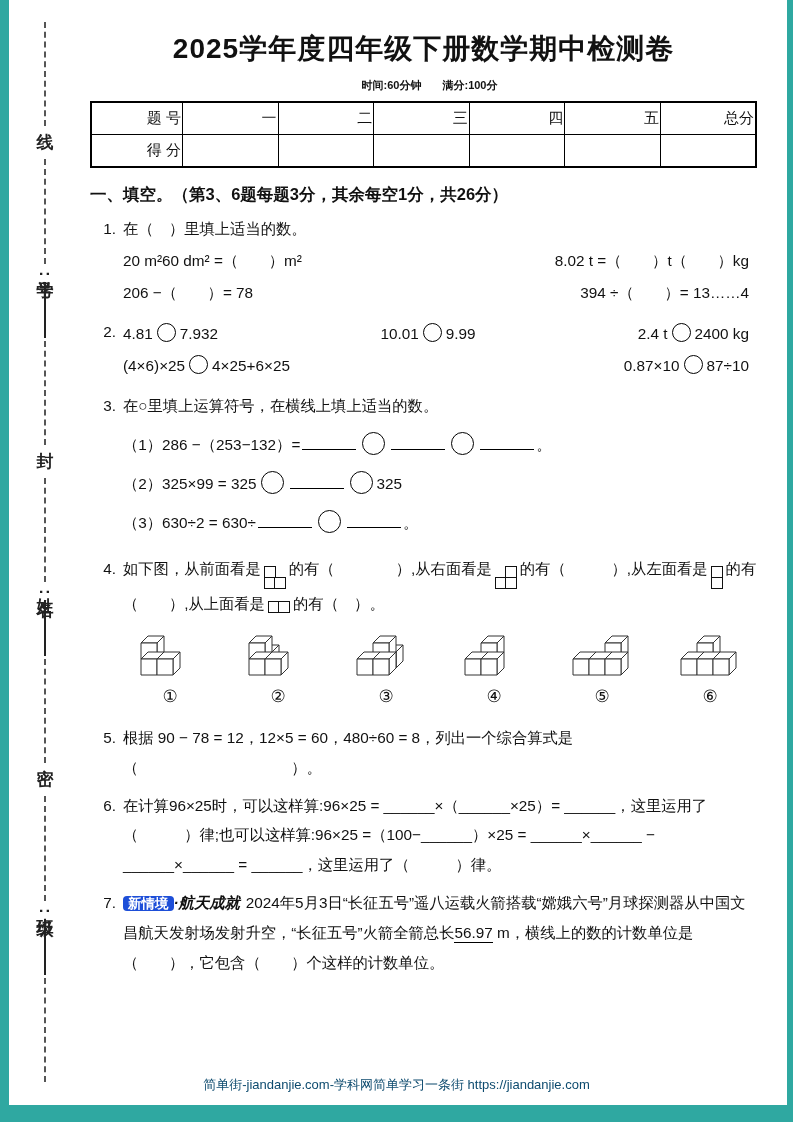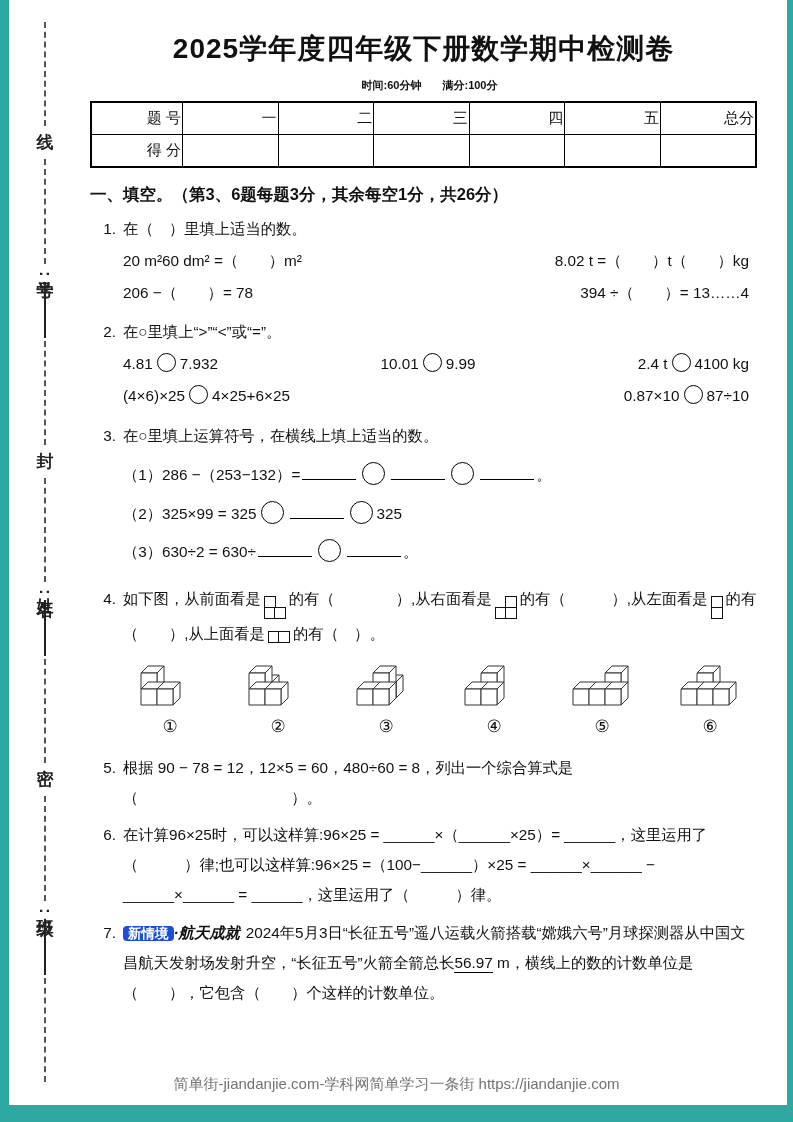--- a/index.html
+++ b/index.html
@@ -41,21 +41,21 @@
   .mc{width:10px;height:10px;border:1.1px solid #111;background:#fff;margin:-0.5px;}
   .mc.h{visibility:hidden;}
   
   .figures{display:flex;justify-content:center;gap:30px;margin:8px 0 2px;}
   .fig{text-align:center;}
   .fig svg{display:block;margin:0 auto;}
   .fig-label{font-size:17px;margin-top:1px;}
   .badge{background:#1d4ed8;color:#fff;padding:0 5px;border-radius:4px;font-size:13.5px;font-weight:700;}
   .badge2{font-weight:800;font-style:italic;margin-right:6px;}
   .uline{border-bottom:1.6px solid #000;padding-bottom:1px;}
-  .footer{position:absolute;left:0;right:0;bottom:28px;text-align:center;color:#737373;font-size:15px;}
+  .footer{position:absolute;left:0;right:0;bottom:28px;text-align:center;color:#0c4a6e;font-size:13px;}
 </style>
 </head>
 <body>
 
 <div class="page">
   <div class="edge-left"></div>
   <div class="edge-right"></div>
   <div class="edge-bottom"></div>
 
   <div class="binding">
@@ -128,25 +128,24 @@
         <div class="row-spread">
           <span>206 −（　　）= 78</span>
           <span>394 ÷（　　）= 13……4</span>
         </div>
       </div>
     </div>
 
     <div class="question">
       <span class="qnum">2.</span>
       <div class="qbody">
-        <div>在○里填上“&gt;”“&lt;”或“=”。</div>
         <div class="row-spread">
           <span><span>4.81</span><span class="circ"></span><span>7.932</span></span>
           <span><span>10.01</span><span class="circ"></span><span>9.99</span></span>
-          <span><span>2.4 t</span><span class="circ"></span><span>4100 kg</span></span>
+          <span><span>2.4 t</span><span class="circ"></span><span>2400 kg</span></span>
         </div>
         <div class="row-spread">
           <span><span>(4×6)×25</span><span class="circ"></span><span>4×25+6×25</span></span>
           <span><span>0.87×10</span><span class="circ"></span><span>87÷10</span></span>
         </div>
       </div>
     </div>
 
     <div class="question">
       <span class="qnum">3.</span>

